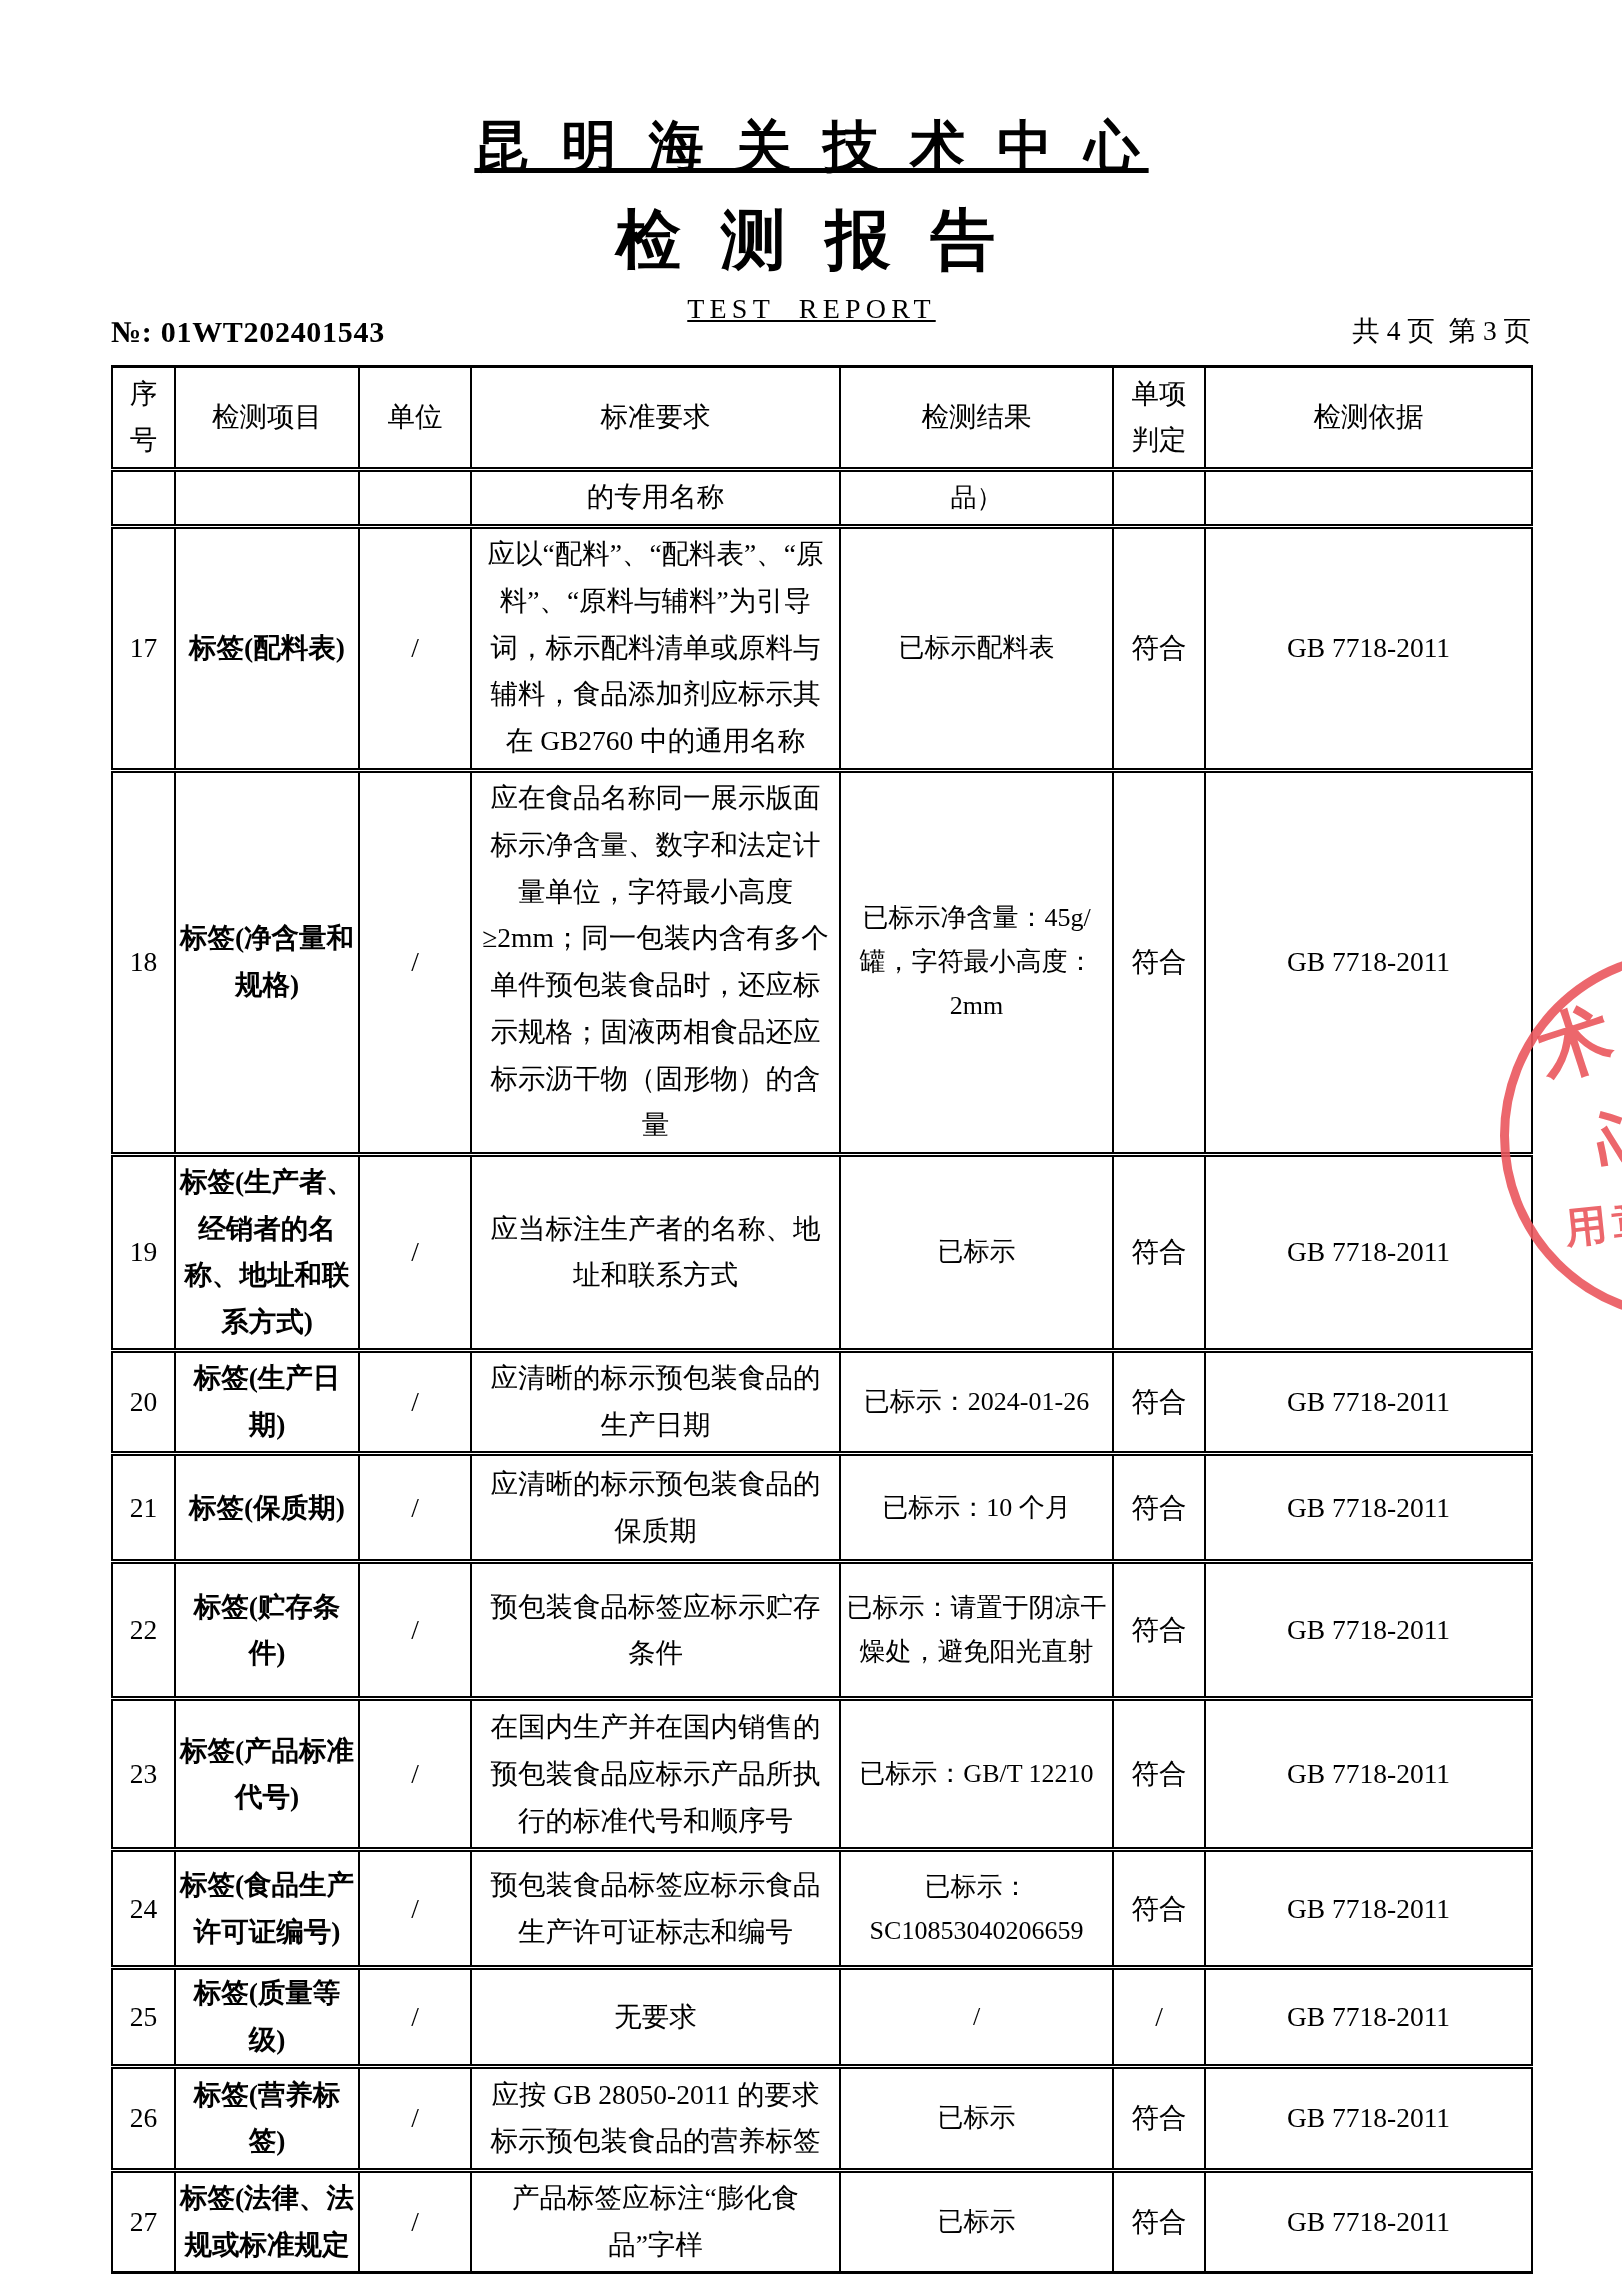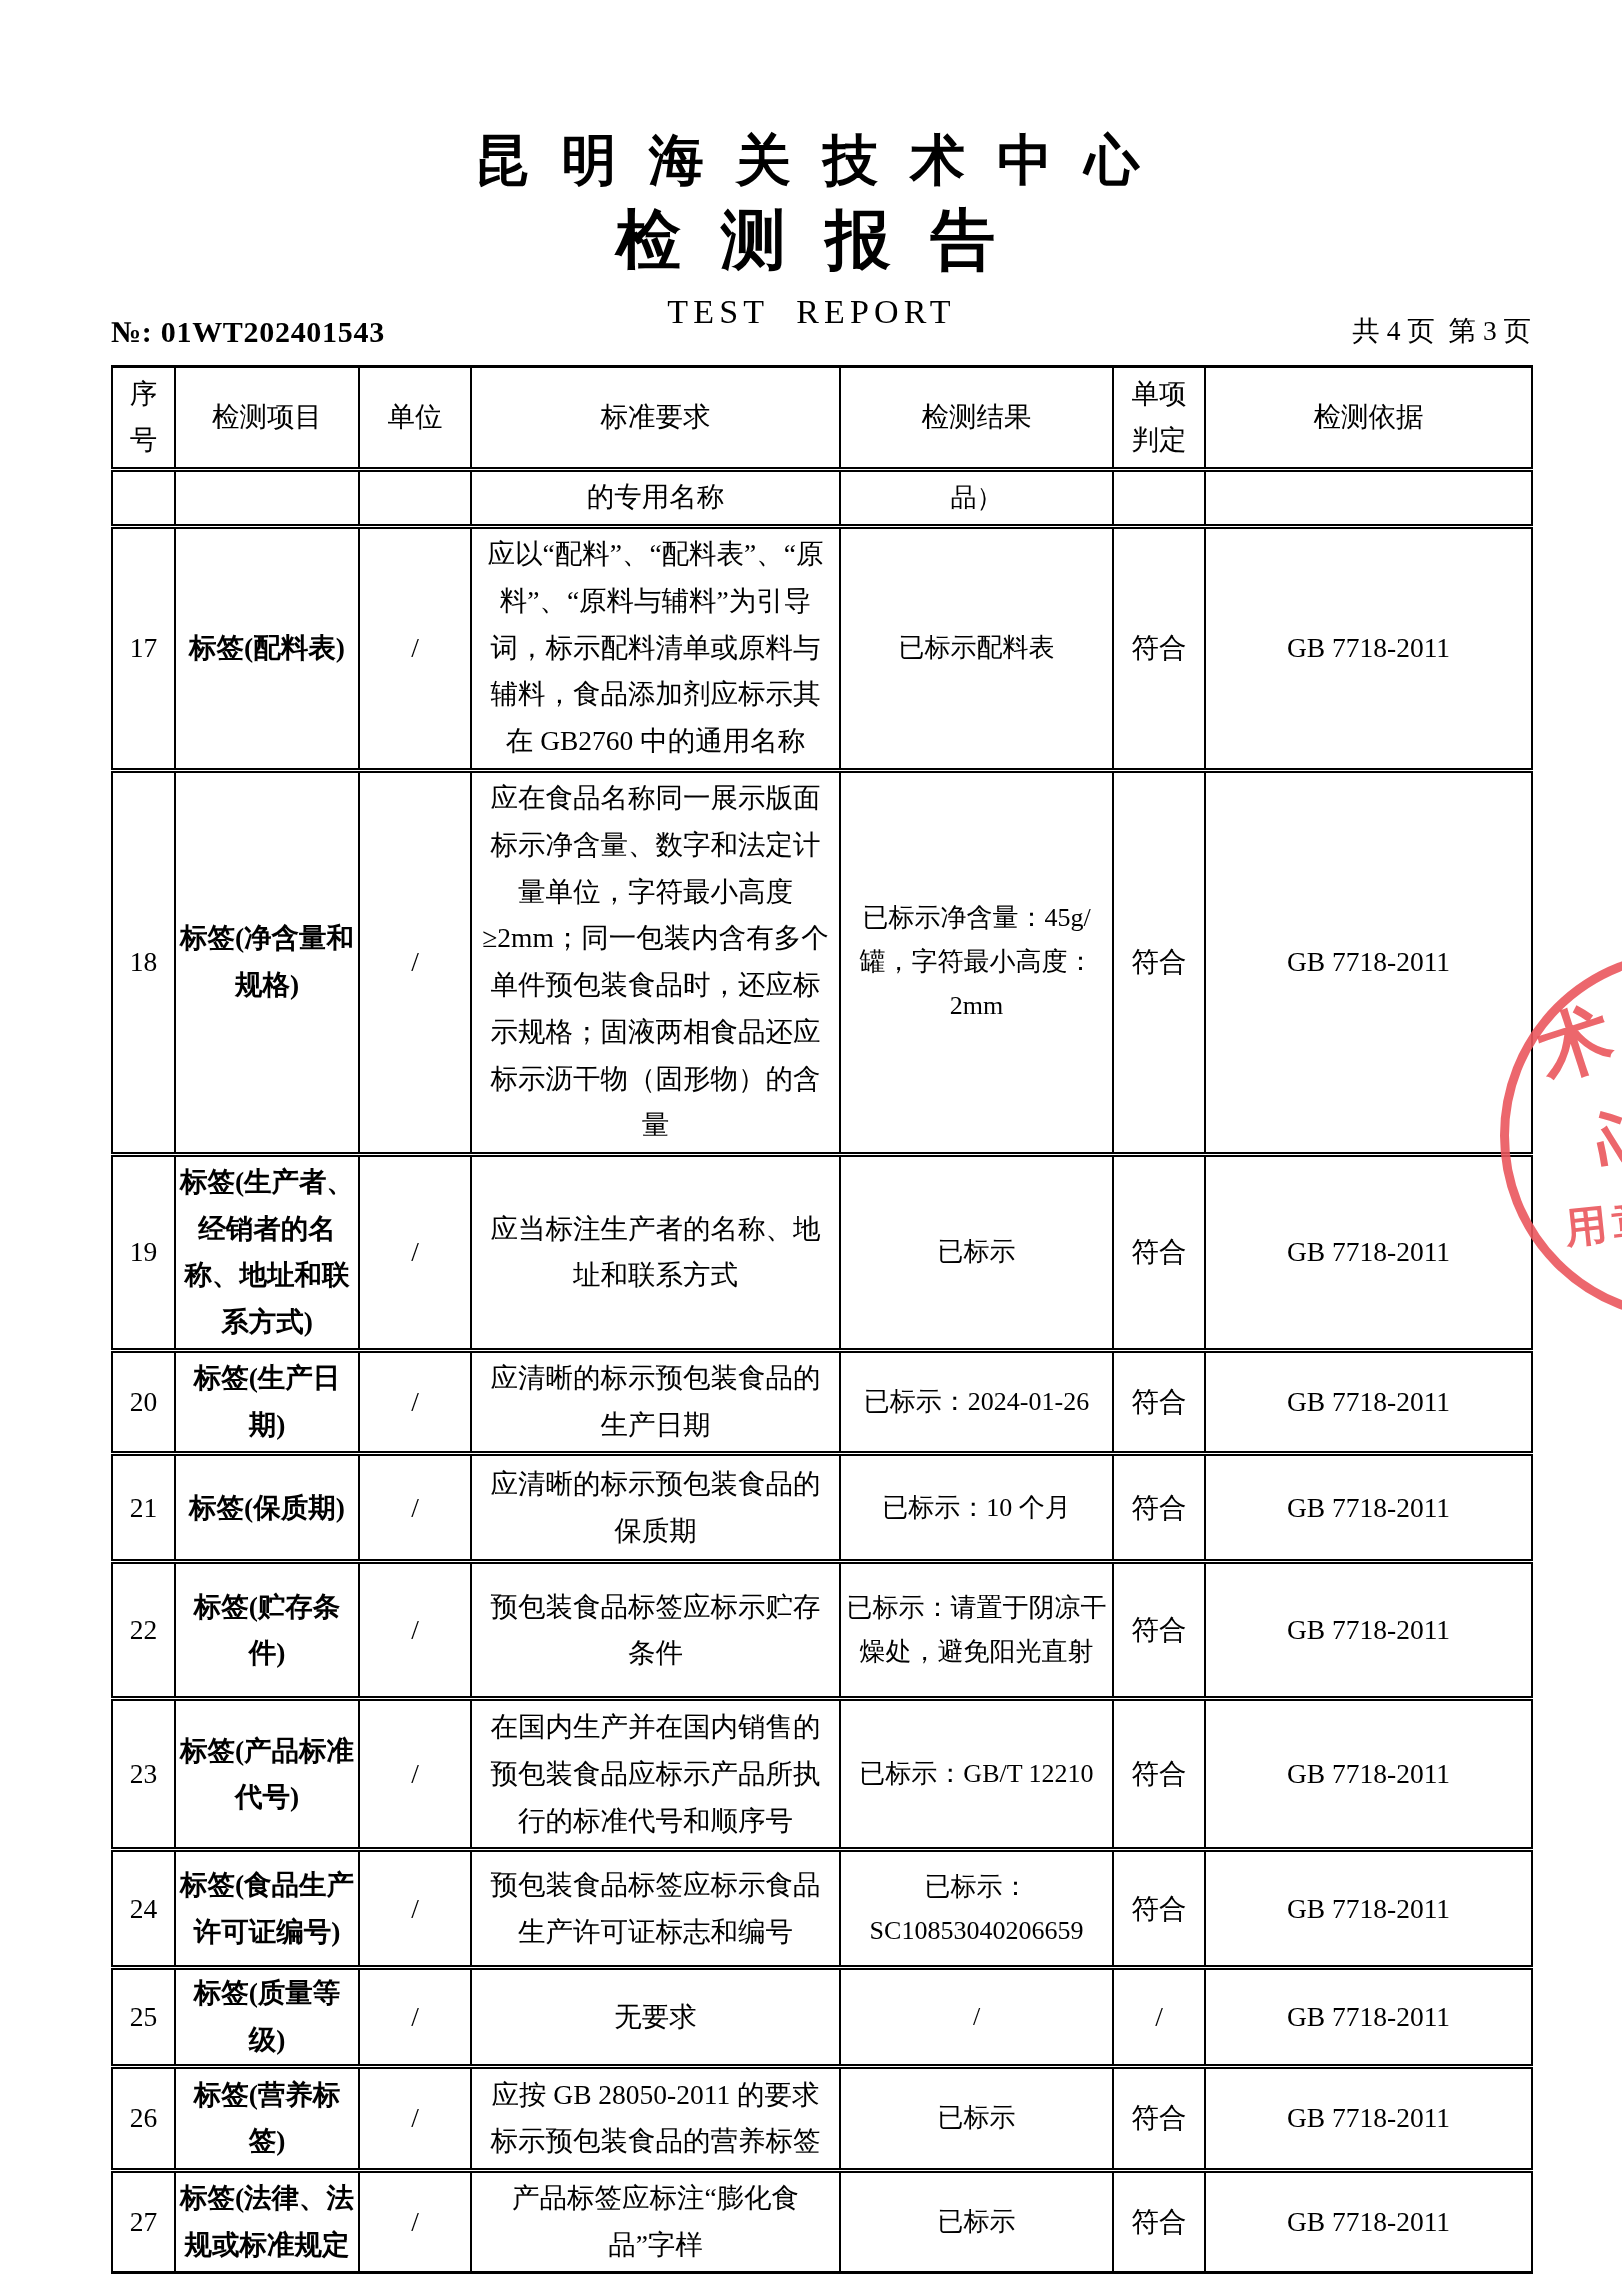--- a/index.html
+++ b/index.html
@@ -6,33 +6,33 @@
   .page{
     position:relative;
     width:1623px;height:2295px;
     background:#ffffff;
     overflow:hidden;
     font-family:"Liberation Serif","DejaVu Serif",serif;
     color:#000;
   }
   
   .org-title{
-    position:absolute;top:124px;left:0;width:100%;
+    position:absolute;top:110px;left:0;width:100%;
     text-align:center;font-size:55px;font-weight:bold;
-    letter-spacing:9.2px;white-space:pre;
+    letter-spacing:9.2px;white-space:pre;text-decoration:underline;
   }
   .report-title{
     position:absolute;top:196px;left:0;width:100%;
     text-align:center;font-size:65px;font-weight:bold;
     letter-spacing:11.8px;white-space:pre;
   }
   .report-title-en{
     position:absolute;top:293px;left:0;width:100%;
-    text-align:center;font-size:34px;font-weight:normal;
-    letter-spacing:5.2px;white-space:pre;
+    text-align:center;font-size:28px;font-weight:normal;
+    letter-spacing:5.2px;white-space:pre;text-decoration:underline;
   }
   
   .meta-row{
     position:absolute;top:313px;left:111px;width:1420px;
     display:flex;justify-content:space-between;align-items:flex-end;
   }
   .report-no{font-size:30px;font-weight:bold;letter-spacing:0.7px;white-space:pre;}
   .page-indicator{font-size:27.5px;font-weight:normal;white-space:pre;}
   
   .tbl-wrap{position:absolute;top:365px;left:111px;}

